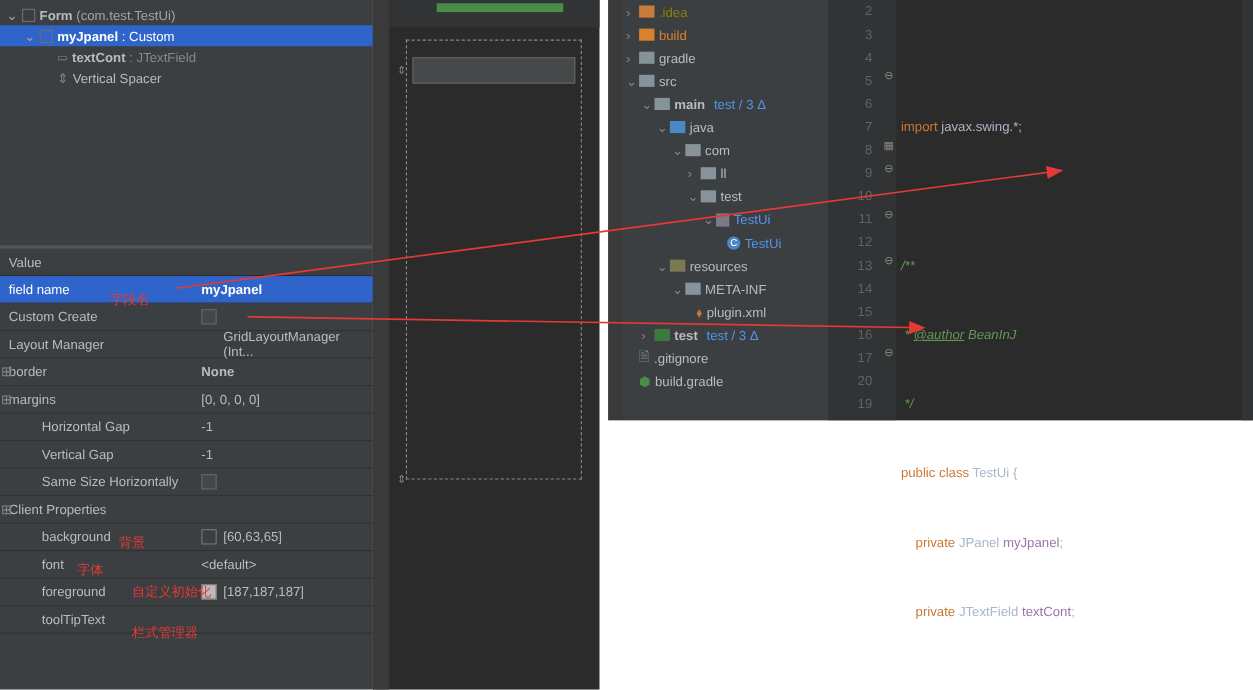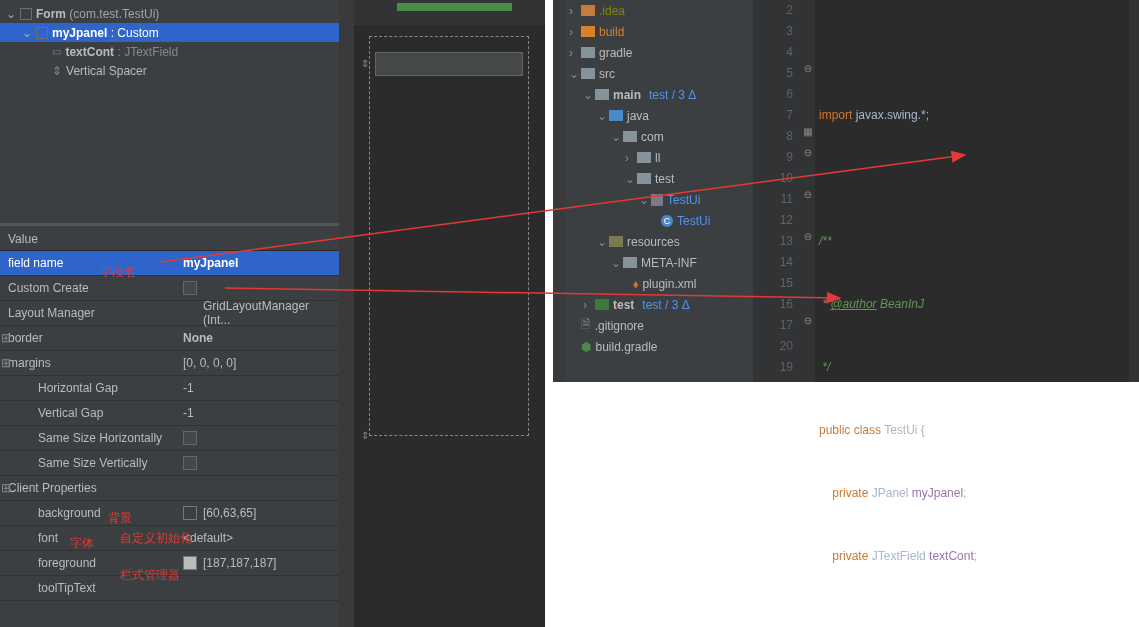--- a/index.html
+++ b/index.html
@@ -130,26 +130,20 @@
     <div class="prop-row indent">
       <div class="k">Vertical Gap</div>
       <div class="v">-1</div>
     </div>
     <div class="prop-row indent">
       <div class="k">Same Size Horizontally</div>
       <div class="v">
           <span class="check"></span>
         </div>
     </div>
-    <div class="prop-row indent">
-      <div class="k">Same Size Vertically</div>
-      <div class="v">
-          <span class="check"></span>
-        </div>
-    </div>
     <div class="prop-row">
       <div class="k"><span class="expand">⊞</span><span>Client Properties</span></div>
       <div class="v"></div>
     </div>
     <div class="prop-row indent">
       <div class="k"><span>background</span><span class="annot" style="left:108px;top:4px">背景</span></div>
       <div class="v">
           <span class="swatch" style="background:#3c3f41"></span>
           <span>[60,63,65]</span>
         </div>

